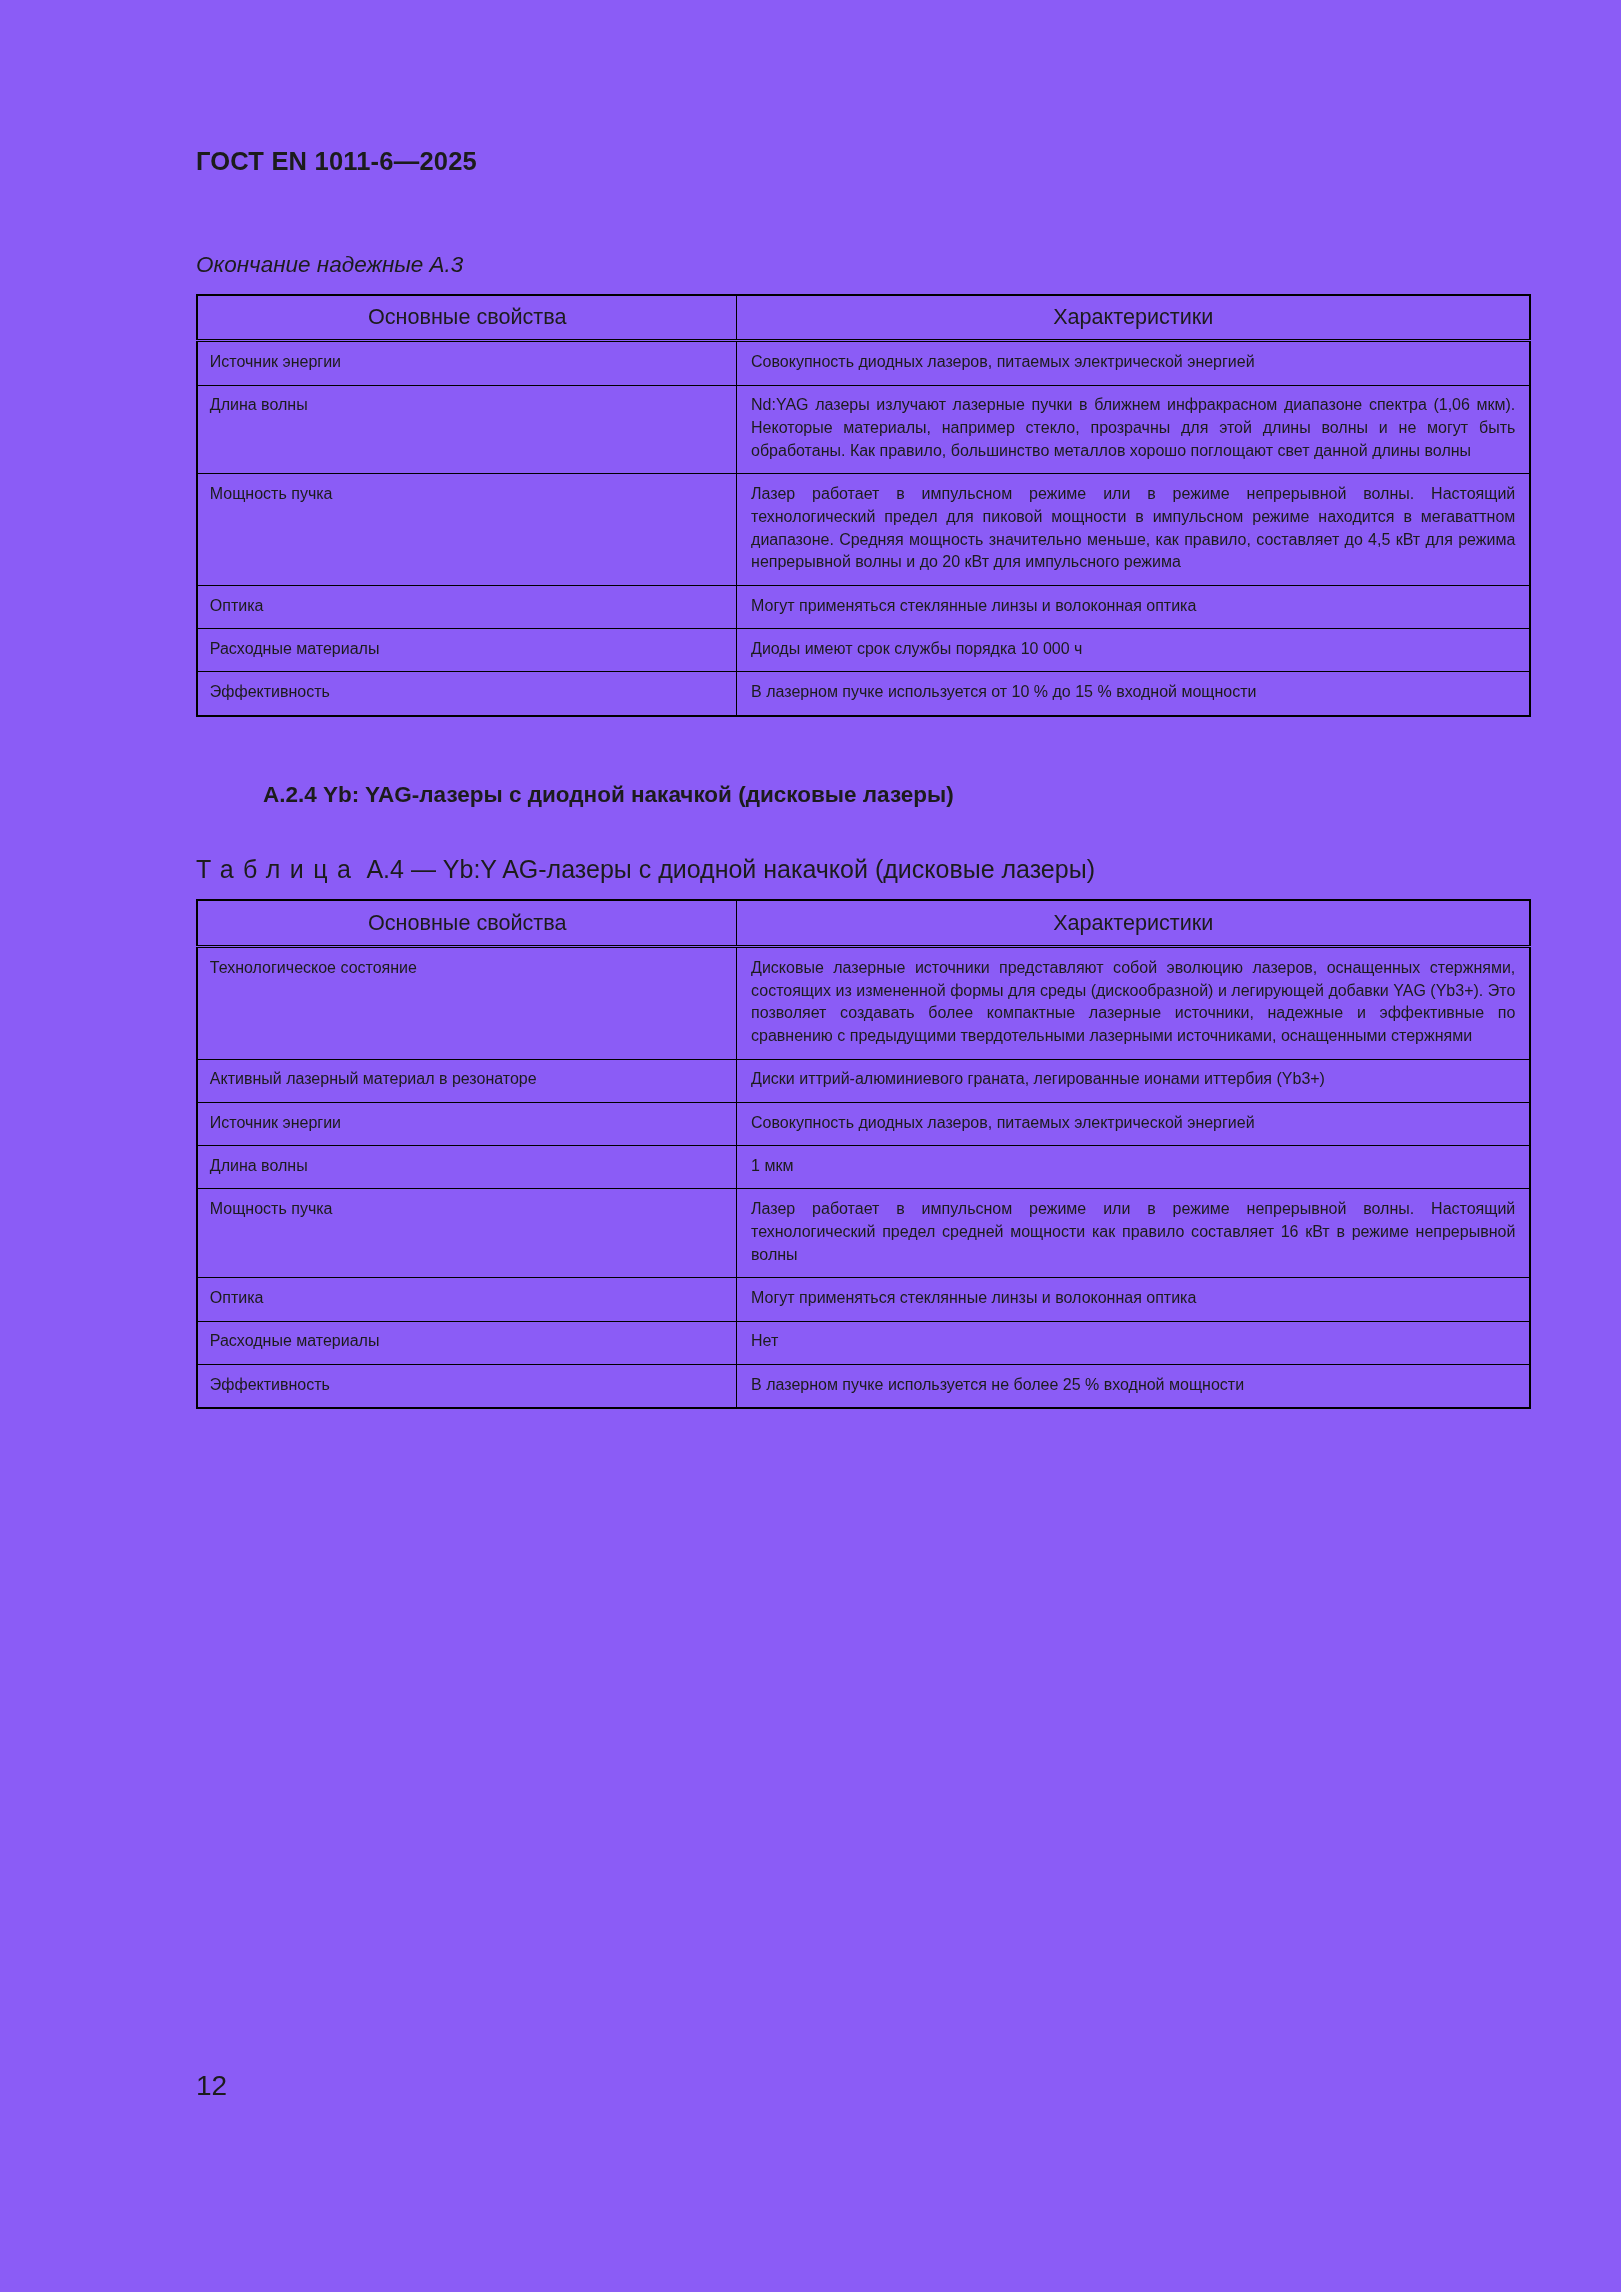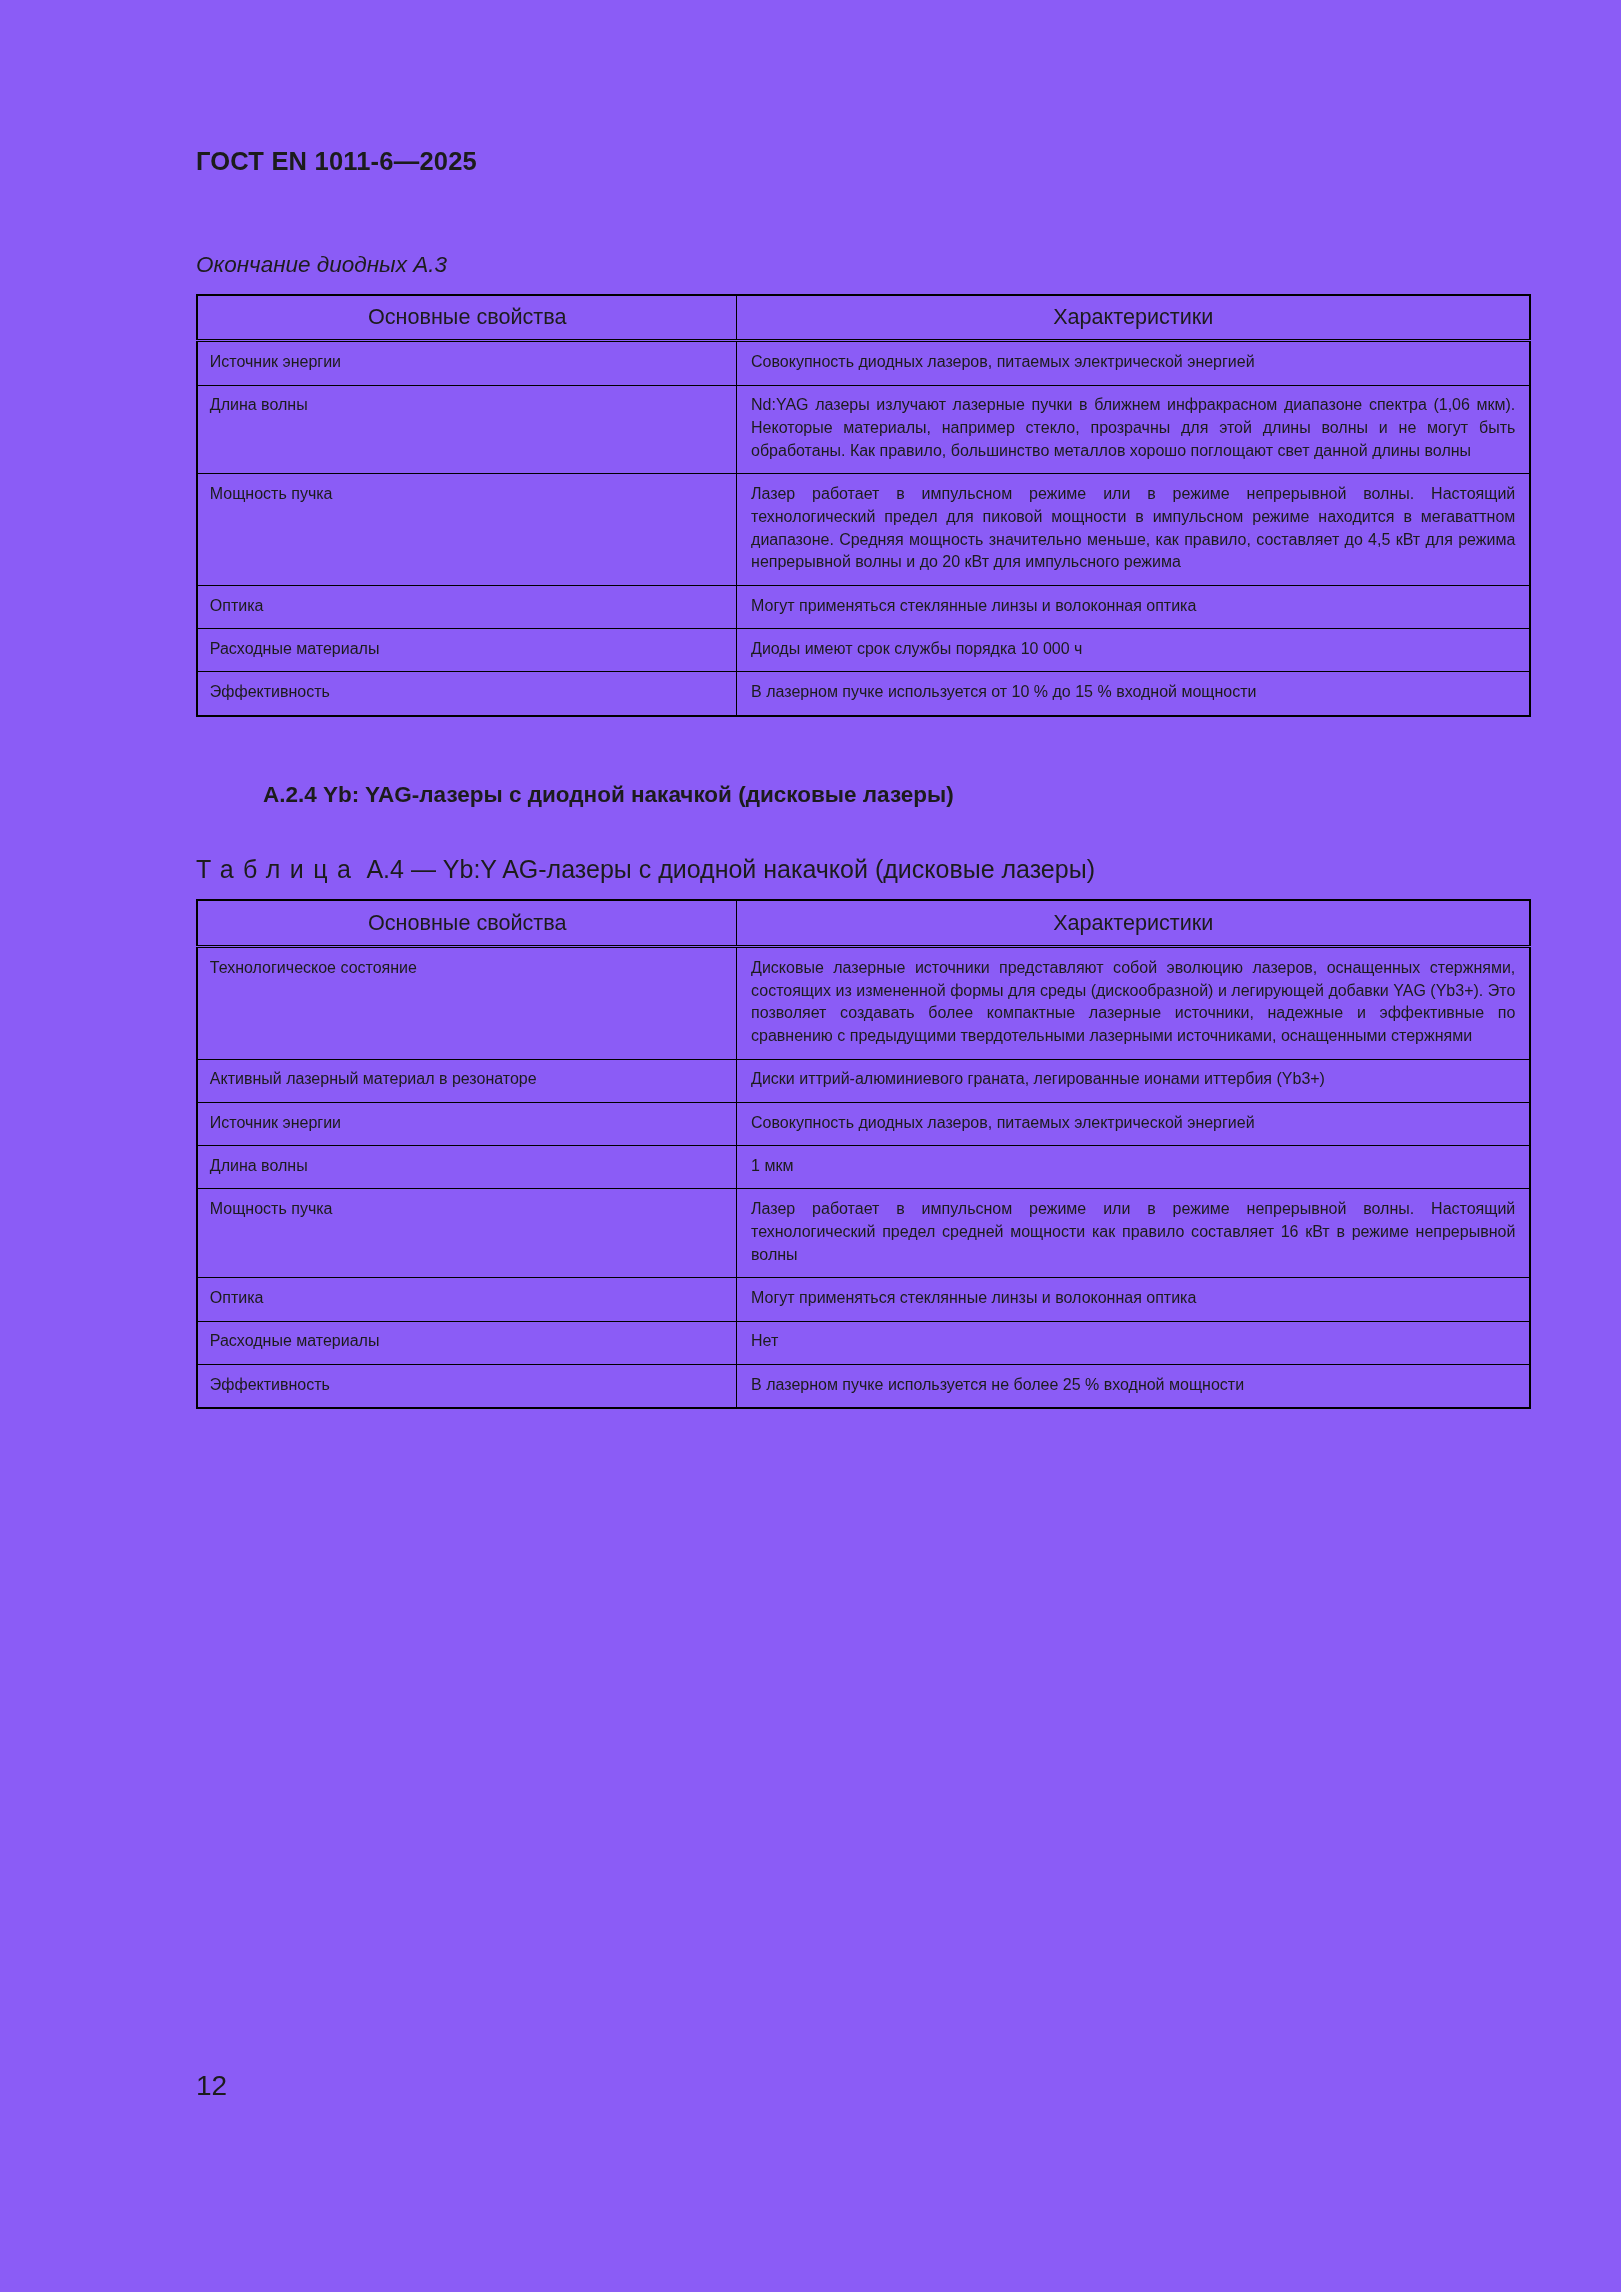--- a/index.html
+++ b/index.html
@@ -81,21 +81,21 @@
   }
 </style>
 </head>
 <body>
 
 <div class="page">
   <div class="content">
 
     <div class="doc-header">ГОСТ EN 1011-6—2025</div>
 
-    <div class="table-continuation-caption">Окончание диодных А.3</div>
+    <div class="table-continuation-caption">Окончание надежные А.3</div>
 
     <table>
       <colgroup>
           <col class="c-prop">
           <col class="c-char">
         </colgroup>
       <thead>
         <tr>
           <th>Основные свойства</th>
           <th>Характеристики</th>

